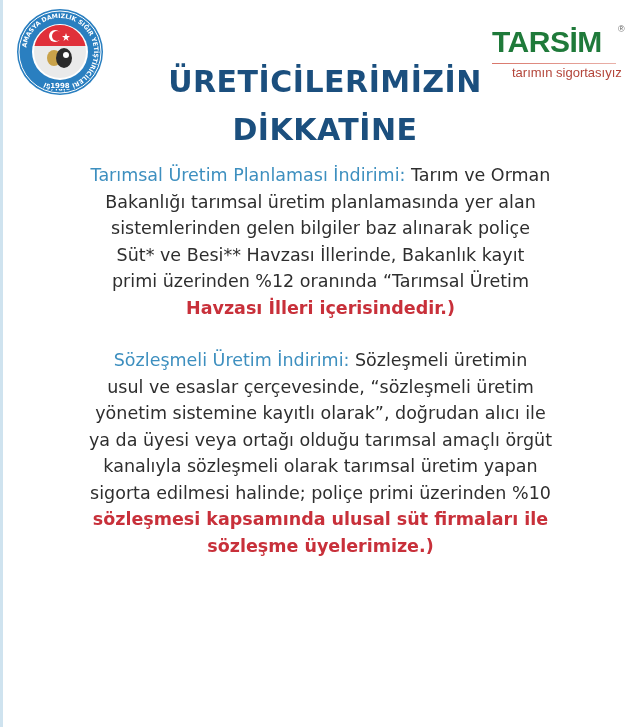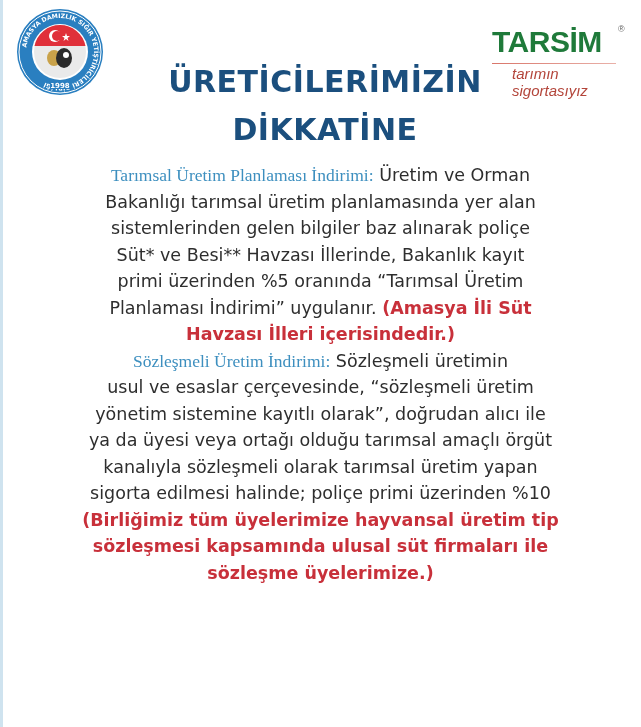--- a/index.html
+++ b/index.html
@@ -69,37 +69,36 @@
     .tarsim-underline {
       position: absolute;
       left: 2px; top: 41px;
       width: 124px; height: 1px;
       background: linear-gradient(to right, #d9766a, #e9b1a9);
     }
     .tarsim-tagline {
       position: absolute;
       left: 22px; top: 43px;
       font-family: "Liberation Sans", sans-serif;
-      font-style: italic;
-      font-size: 15px;
+      font-size: 13px;
       color: #b3453a;
     }
     .content {
       position: absolute;
       left: 10px; top: 162px;
       width: 621px;
       text-align: center;
       font-family: "DejaVu Sans", sans-serif;
       font-size: 17.5px;
       line-height: 26.5px;
       color: #2e2e2e;
     }
     .para { margin: 0; }
-    .para + .para { }
-    .lbl { color: #3d8fbf; font-weight: normal; font-family: Liberation Serif, serif; }
+    .para + .para { margin-top: 26px; }
+    .lbl { color: #3d8fbf; font-weight: normal; }
     .txt { color: #2e2e2e; }
     .note { color: #c8303a; font-weight: bold; }
     .line { display: block; white-space: nowrap; }
   </style>
 </head>
 <body>
 
 <div class="left-edge"></div>
 
 <div class="header">
@@ -137,33 +136,31 @@
     <span class="tarsim-word">TARSİM</span>
     <span class="tarsim-reg">®</span>
     <div class="tarsim-underline"></div>
     <span class="tarsim-tagline">tarımın sigortasıyız</span>
   </div>
 </div>
 
 <div class="content">
 
   <p class="para">
-    <span class="line"><span class="lbl">Tarımsal Üretim Planlaması İndirimi:</span><span class="txt"> Üretim ve Orman</span></span>
+    <span class="line"><span class="lbl">Tarımsal Üretim Planlaması İndirimi:</span><span class="txt"> Tarım ve Orman</span></span>
     <span class="line txt">Bakanlığı tarımsal üretim planlamasında yer alan</span>
     <span class="line txt">sistemlerinden gelen bilgiler baz alınarak poliçe</span>
     <span class="line txt">Süt* ve Besi** Havzası İllerinde, Bakanlık kayıt</span>
-    <span class="line txt">primi üzerinden %5 oranında “Tarımsal Üretim</span>
-    <span class="line"><span class="txt">Planlaması İndirimi” uygulanır. </span><span class="note">(Amasya İli Süt</span></span>
+    <span class="line txt">primi üzerinden %12 oranında “Tarımsal Üretim</span>
     <span class="line note">Havzası İlleri içerisindedir.)</span>
   </p>
 
   <p class="para">
     <span class="line"><span class="lbl">Sözleşmeli Üretim İndirimi:</span><span class="txt"> Sözleşmeli üretimin</span></span>
     <span class="line txt">usul ve esaslar çerçevesinde, “sözleşmeli üretim</span>
     <span class="line txt">yönetim sistemine kayıtlı olarak”, doğrudan alıcı ile</span>
     <span class="line txt">ya da üyesi veya ortağı olduğu tarımsal amaçlı örgüt</span>
     <span class="line txt">kanalıyla sözleşmeli olarak tarımsal üretim yapan</span>
     <span class="line txt">sigorta edilmesi halinde; poliçe primi üzerinden %10</span>
-    <span class="line note">(Birliğimiz tüm üyelerimize hayvansal üretim tip</span>
     <span class="line note">sözleşmesi kapsamında ulusal süt firmaları ile</span>
     <span class="line note">sözleşme üyelerimize.)</span>
   </p>
 </div>
 
 </body></html>

